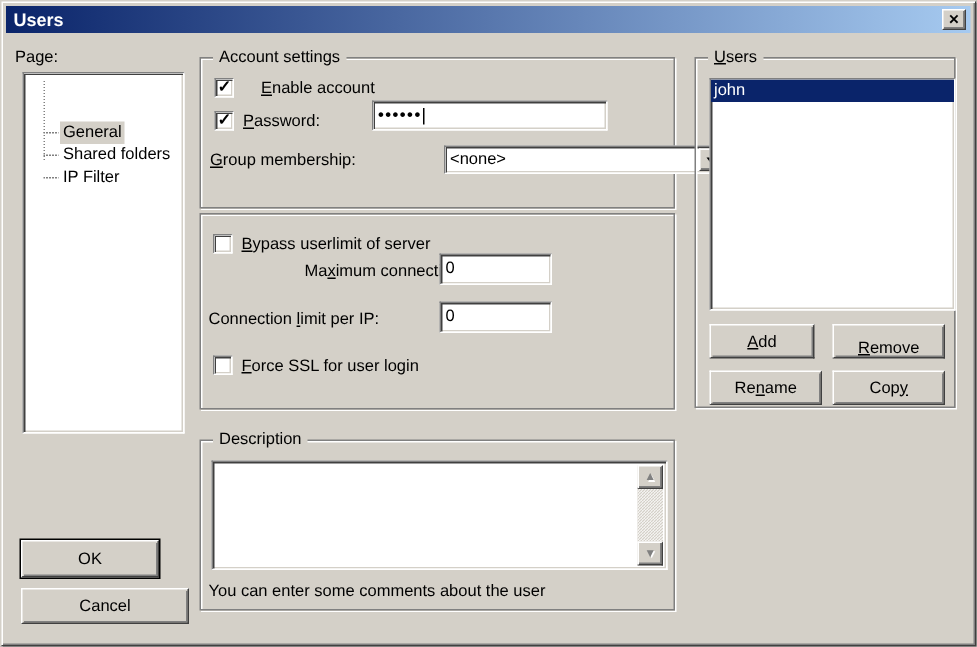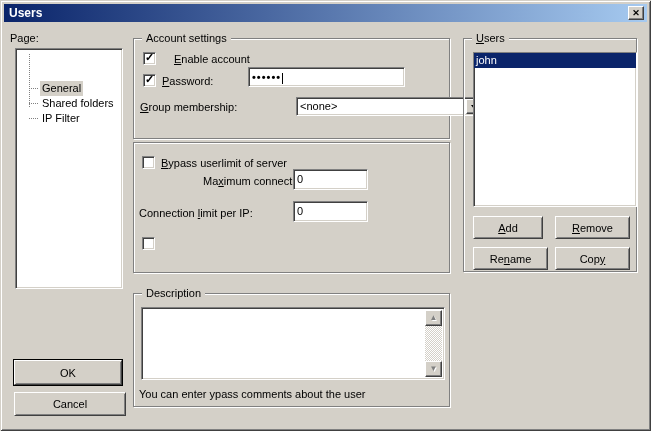--- a/index.html
+++ b/index.html
@@ -138,59 +138,60 @@
   </div>
 
   <div class="groupbox" style="left:133px;top:142px;width:317px;height:131px;"></div>
   <span class="checkbox" style="left:142px;top:156px;"></span>
   <span class="lbl" style="left:161px;top:157px;"><span style="text-decoration: underline;">B</span>ypass userlimit of server</span>
   <span class="lbl" style="left:155px;top:175px;padding-left:48px;">Ma<span style="text-decoration: underline;">x</span>imum connection count:</span>
   <div class="sunken textfield" style="left:293px;top:169px;width:75px;height:21px;">0</div>
   <span class="lbl" style="left:139px;top:207px;">Connection <span style="text-decoration: underline;">l</span>imit per IP:</span>
   <div class="sunken textfield" style="left:293px;top:201px;width:75px;height:21px;">0</div>
   <span class="checkbox" style="left:142px;top:237px;"></span>
+  <span class="lbl" style="left:161px;top:238px;"><span style="text-decoration: underline;">F</span>orce SSL for user login</span>
 
   <div class="groupbox" style="left:133px;top:293px;width:317px;height:114px;">
     <span class="legend">Description</span>
   </div>
   <div class="sunken" style="position:absolute;left:141px;top:307px;width:304px;height:73px;">
     <span class="textfield" style="left:2px;top:1px;"></span>
     <div class="vscroll">
       <div class="sb-btn">
           <span>▲</span>
         </div>
       <div class="sb-track"></div>
       <div class="sb-btn">
           <span>▼</span>
         </div>
     </div>
   </div>
-  <span class="lbl" style="left:139px;top:388px;">You can enter ypass comments about the user</span>
+  <span class="lbl" style="left:139px;top:388px;">You can enter some comments about the user</span>
 
   <div class="groupbox" style="left:463px;top:38px;width:174px;height:234px;">
     <span class="legend"><span style="text-decoration: underline;">U</span>sers</span>
   </div>
   <div class="listbox sunken" style="left:473px;top:52px;width:164px;height:155px;">
     <div class="list-item selected">
       <span>john</span>
     </div>
   </div>
   <div class="btn" style="left:473px;top:216px;width:70px;height:23px;">
       <span><span style="text-decoration: underline;">A</span>dd</span>
     </div>
-  <div class="btn" style="left:555px;top:216px;width:75px;height:23px;">
+  <div class="btn" style="left:555px;top:216px;width:75px;height:23px;align-items:flex-end;">
       <span><span style="text-decoration: underline;">R</span>emove</span>
     </div>
   <div class="btn" style="left:555px;top:247px;width:75px;height:23px;">
       <span>Cop<span style="text-decoration: underline;">y</span></span>
     </div>
   <div class="btn" style="left:473px;top:247px;width:75px;height:23px;">
       <span>Re<span style="text-decoration: underline;">n</span>ame</span>
     </div>
 
-  <div class="btn btn-default" style="left:14px;top:360px;width:108px;height:25px;">
+  <div class="btn btn-default" style="left:14px;top:360px;width:92px;height:25px;">
       <span>OK</span>
     </div>
   <div class="btn" style="left:14px;top:392px;width:112px;height:24px;">
       <span>Cancel</span>
     </div>
 
 </div>
 
 </body></html>

